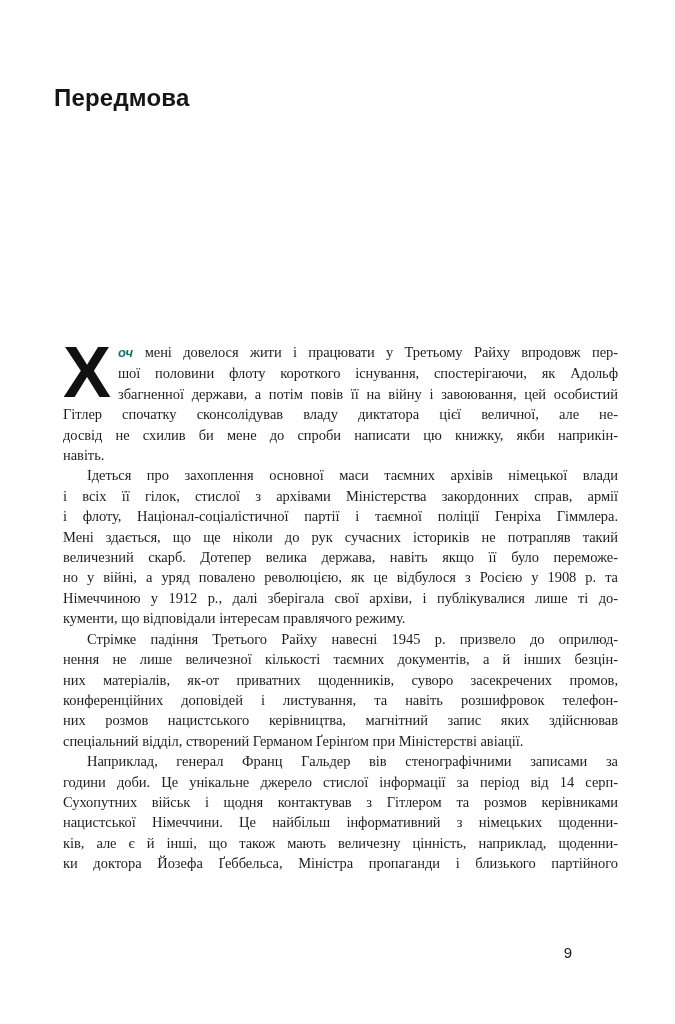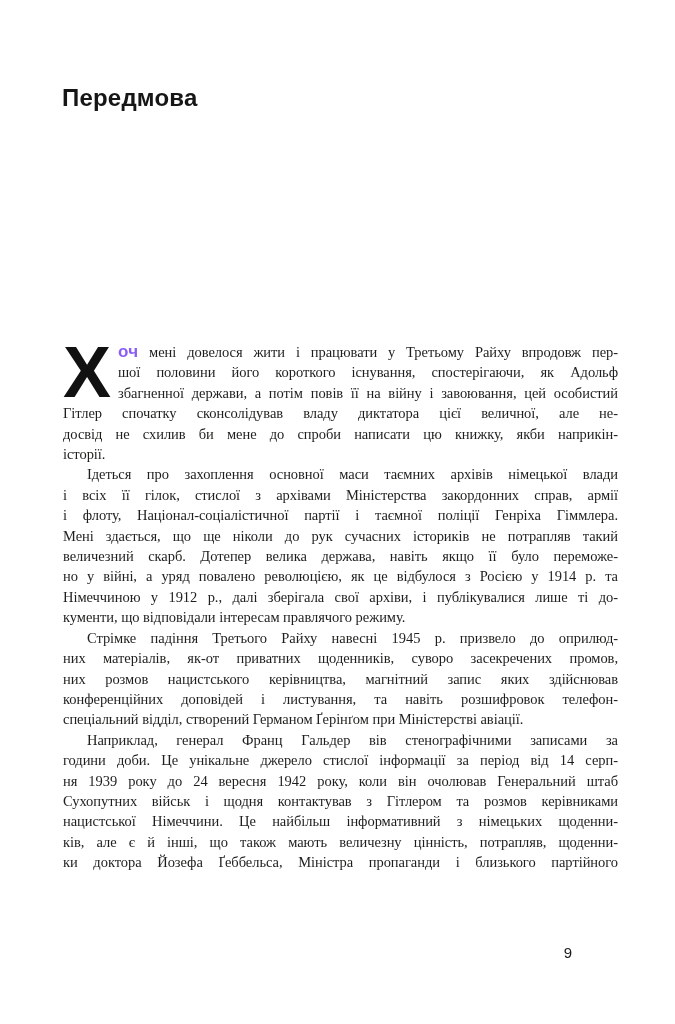--- a/index.html
+++ b/index.html
@@ -12,21 +12,21 @@
     width: 675px;
     height: 1024px;
     margin: 0 auto;
     background: #ffffff;
     overflow: hidden;
     font-family: "Liberation Serif", serif;
     color: #1e1e1c;
   }
   .page-title {
     position: absolute;
-    left: 62px;
+    left: 54px;
     top: 83px;
     margin: 0;
     font-family: "Liberation Sans", sans-serif;
     font-weight: 700;
     font-size: 24px;
     line-height: 30px;
     letter-spacing: 0.2px;
     color: #161616;
   }
   .body-text {
@@ -59,23 +59,24 @@
     margin: 3px 11px 0 0;
     font-family: "Liberation Sans", sans-serif;
     font-weight: 700;
     font-size: 72px;
     line-height: 54px;
     color: #111111;
   }
   .lead-in {
     font-family: "Liberation Sans", sans-serif;
     font-weight: 700;
-    font-size: 17px;
+    font-size: 13px;
     letter-spacing: 0.2px;
-    color: #8b5cf6;
+    color: #0f766e;
+    font-style: italic;
   }
   .page-number {
     position: absolute;
     left: 540px;
     top: 944px;
     width: 56px;
     text-align: center;
     font-family: "Liberation Sans", sans-serif;
     font-size: 15px;
     color: #1a1a1a;
@@ -84,48 +85,48 @@
 </head>
 <body>
 
 <div class="page">
   <h1 class="page-title">Передмова</h1>
 
   <main class="body-text">
       <div class="para">
         <span class="dropcap">Х</span>
         <div class="line"><span class="lead-in">оч</span> мені довелося жити і працювати у Третьому Райху впродовж пер-</div>
-        <div class="line">шої половини його короткого існування, спостерігаючи, як Адольф</div>
+        <div class="line">шої половини флоту короткого існування, спостерігаючи, як Адольф</div>
         <div class="line">збагненної держави, а потім повів її на війну і завоювання, цей особистий</div>
         <div class="line">Гітлер спочатку сконсолідував владу диктатора цієї величної, але не-</div>
         <div class="line">досвід не схилив би мене до спроби написати цю книжку, якби наприкін-</div>
-        <div class="line para-end">історії.</div>
+        <div class="line para-end">навіть.</div>
       </div>
       <div class="para">
         <div class="line indent">Ідеться про захоплення основної маси таємних архівів німецької влади</div>
         <div class="line">і всіх її гілок, стислої з архівами Міністерства закордонних справ, армії</div>
         <div class="line">і флоту, Націонал-соціалістичної партії і таємної поліції Генріха Гіммлера.</div>
         <div class="line">Мені здається, що ще ніколи до рук сучасних істориків не потрапляв такий</div>
         <div class="line">величезний скарб. Дотепер велика держава, навіть якщо її було переможе-</div>
-        <div class="line">но у війні, а уряд повалено революцією, як це відбулося з Росією у 1914 р. та</div>
+        <div class="line">но у війні, а уряд повалено революцією, як це відбулося з Росією у 1908 р. та</div>
         <div class="line">Німеччиною у 1912 р., далі зберігала свої архіви, і публікувалися лише ті до-</div>
         <div class="line para-end">кументи, що відповідали інтересам правлячого режиму.</div>
       </div>
       <div class="para">
         <div class="line indent">Стрімке падіння Третього Райху навесні 1945 р. призвело до оприлюд-</div>
+        <div class="line">нення не лише величезної кількості таємних документів, а й інших безцін-</div>
         <div class="line">них матеріалів, як-от приватних щоденників, суворо засекречених промов,</div>
+        <div class="line">конференційних доповідей і листування, та навіть розшифровок телефон-</div>
         <div class="line">них розмов нацистського керівництва, магнітний запис яких здійснював</div>
-        <div class="line">конференційних доповідей і листування, та навіть розшифровок телефон-</div>
         <div class="line para-end">спеціальний відділ, створений Германом Ґерінґом при Міністерстві авіації.</div>
       </div>
       <div class="para">
         <div class="line indent">Наприклад, генерал Франц Гальдер вів стенографічними записами за</div>
         <div class="line">години доби. Це унікальне джерело стислої інформації за період від 14 серп-</div>
-        <div class="line">ня 1939 року до 24 вересня 1942 року, коли він очолював Генеральний штаб</div>
         <div class="line">Сухопутних військ і щодня контактував з Гітлером та розмов керівниками</div>
         <div class="line">нацистської Німеччини. Це найбільш інформативний з німецьких щоденни-</div>
-        <div class="line">ків, але є й інші, що також мають величезну цінність, потрапляв, щоденни-</div>
+        <div class="line">ків, але є й інші, що також мають величезну цінність, наприклад, щоденни-</div>
         <div class="line">ки доктора Йозефа Ґеббельса, Міністра пропаганди і близького партійного</div>
       </div>
     </main>
 
   <div class="page-number">9</div>
 </div>
 
 </body></html>

